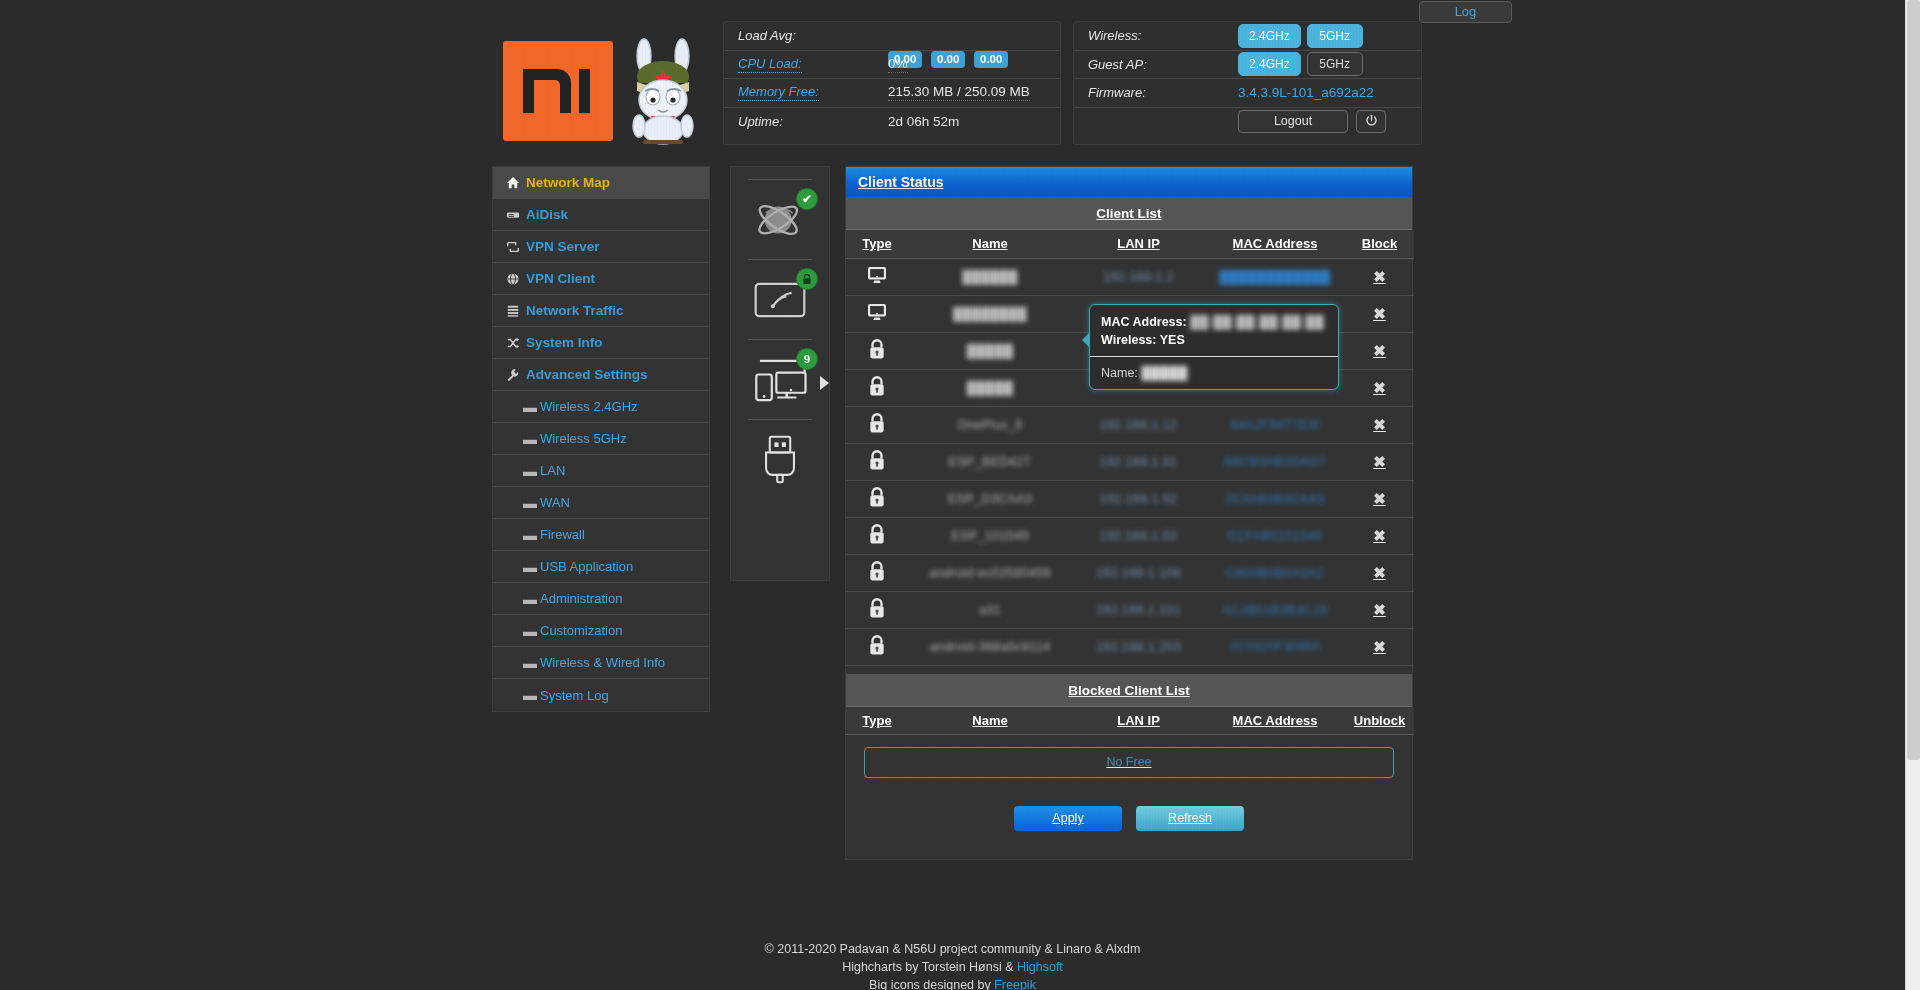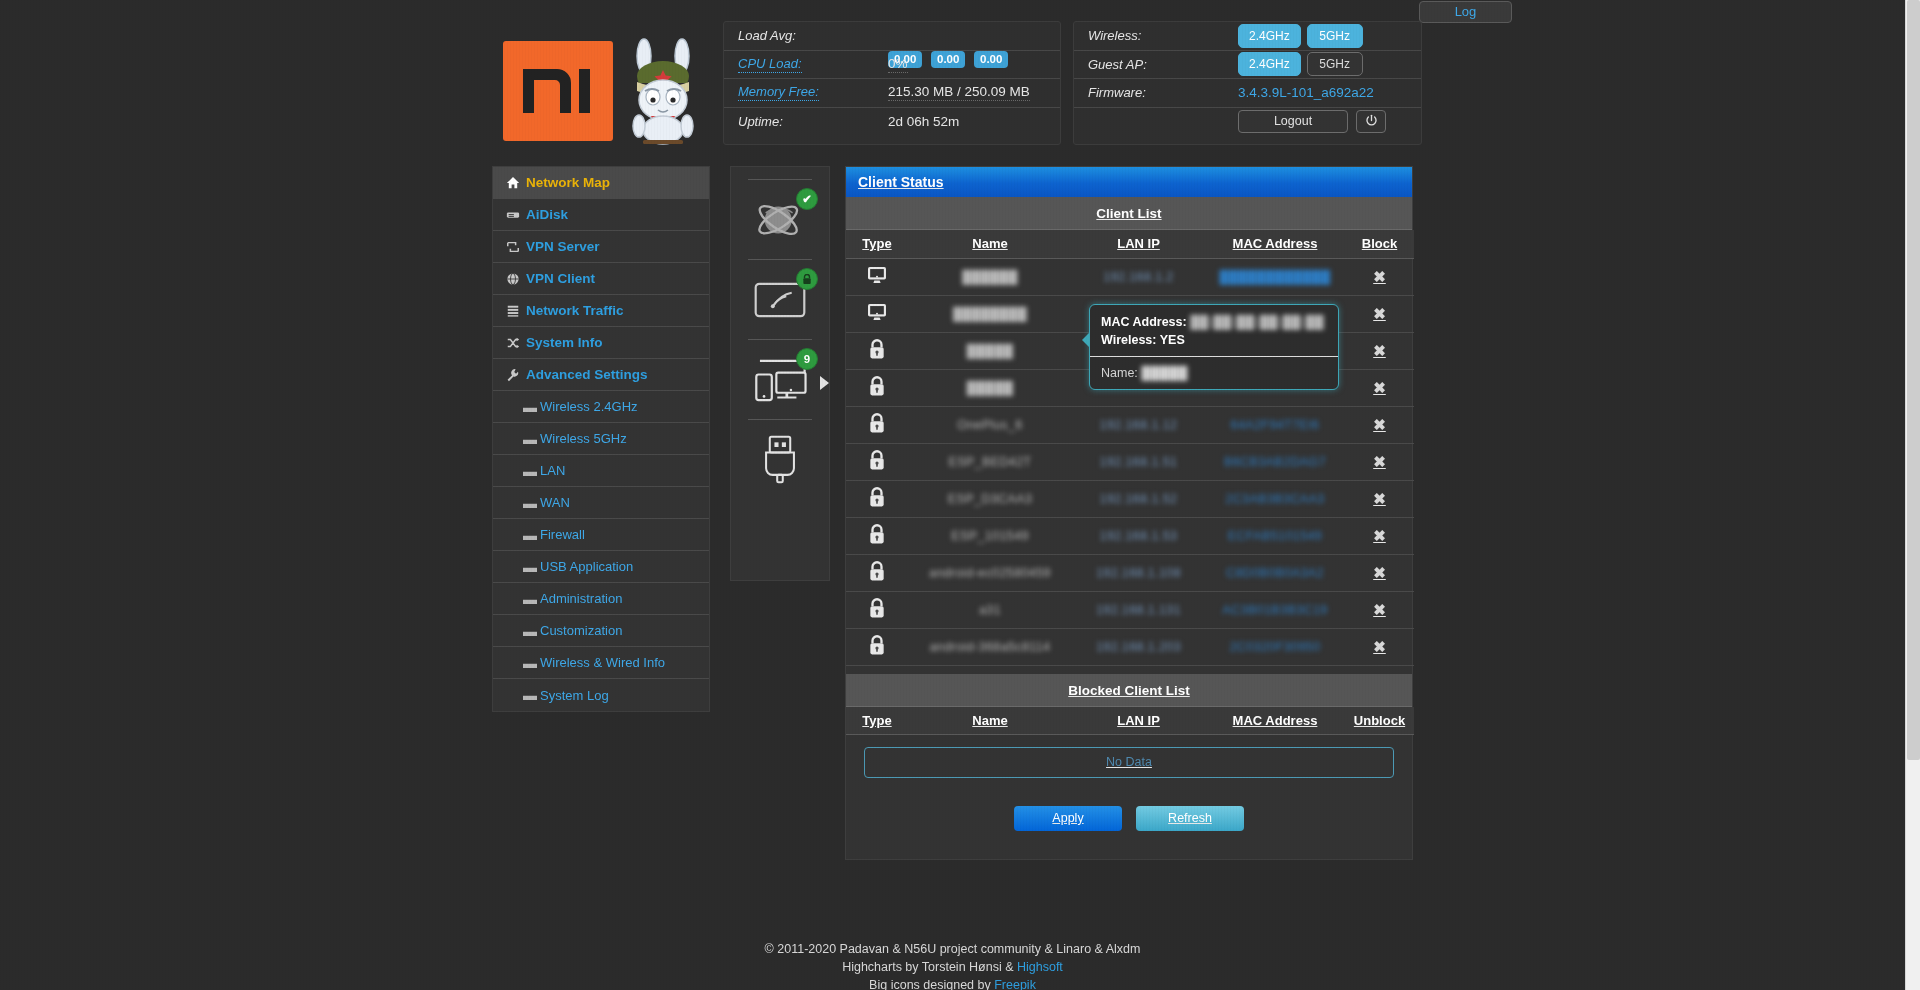--- a/index.html
+++ b/index.html
@@ -786,21 +786,21 @@
       <thead>
         <tr>
           <th class="col-type">Type</th>
           <th class="col-name">Name</th>
           <th class="col-ip">LAN IP</th>
           <th class="col-mac">MAC Address</th>
           <th class="col-block">Unblock</th>
         </tr>
       </thead>
     </table>
-    <div class="no-data">No Data</div>
+    <div class="no-data">No Free</div>
 
     <div class="btn-row">
       <div class="btn btn-apply">Apply</div>
       <div class="btn btn-refresh">Refresh</div>
     </div>
   </div>
 
   <div class="tooltip">
     <span class="tt-tail"></span>
     <div class="tt-top">

